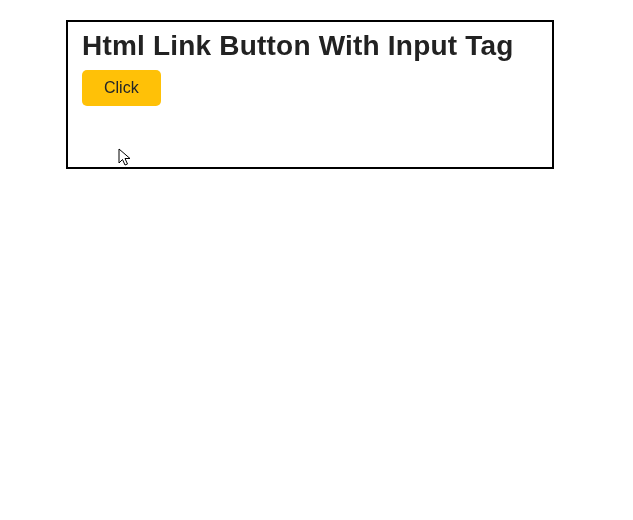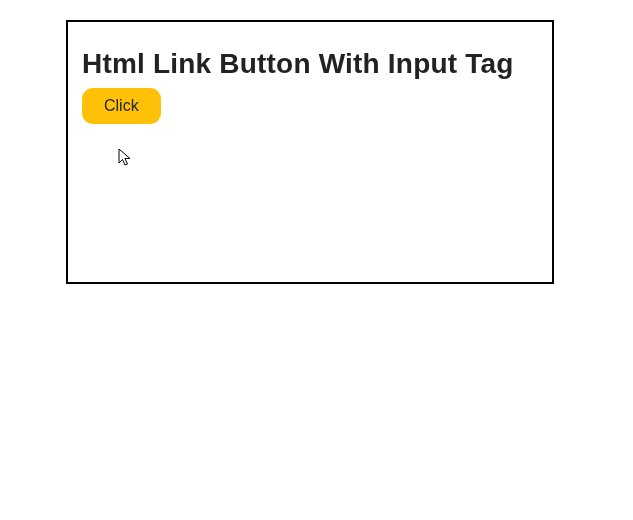--- a/index.html
+++ b/index.html
@@ -12,40 +12,40 @@
       height: 520px;
       background: #ffffff;
       font-family: "Segoe UI", Arial, sans-serif;
       position: relative;
     }
     .container {
       position: absolute;
       left: 66px;
       top: 20px;
       width: 488px;
-      height: 264px;
+      height: 149px;
       border: 2px solid #000;
       background: #fff;
-      padding: 26px 14px;
+      padding: 8px 14px;
     }
     .heading {
       font-size: 28px;
       font-weight: 700;
       color: #222;
       margin-bottom: 8px;
       letter-spacing: 0.2px;
     }
     .click-button {
       display: inline-block;
       background: #ffc107;
       color: #212529;
       font-size: 16px;
       padding: 9px 22px;
       border: none;
-      border-radius: 11px;
+      border-radius: 5px;
       cursor: pointer;
       font-family: inherit;
     }
     .cursor-icon {
       position: absolute;
       left: 118px;
       top: 148px;
       width: 16px;
       height: 20px;
       pointer-events: none;

